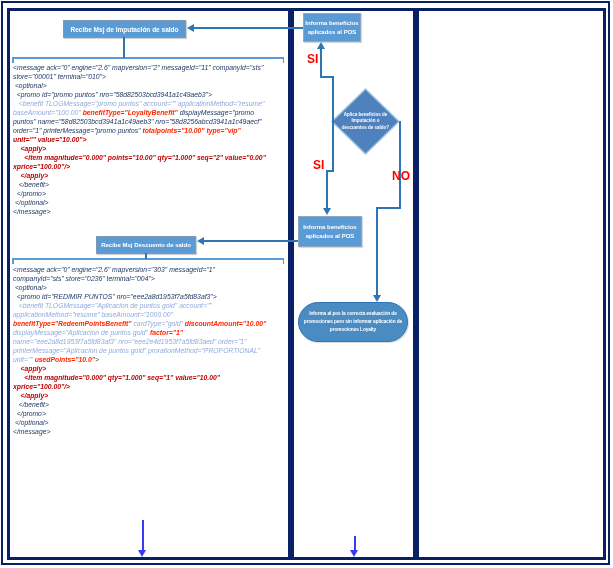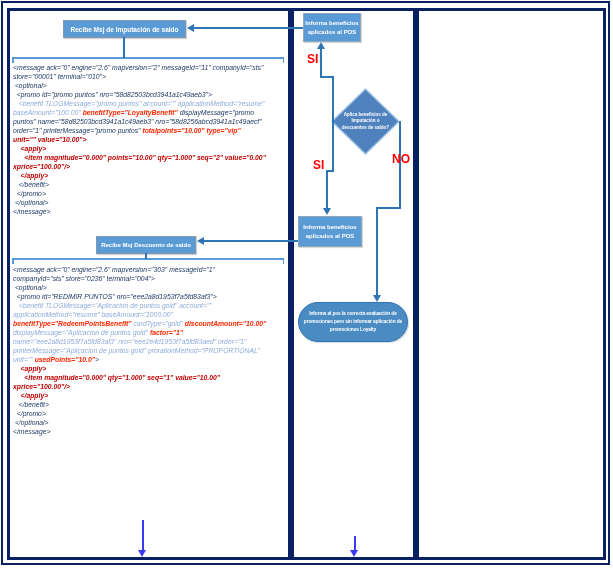--- a/index.html
+++ b/index.html
@@ -161,21 +161,21 @@
 
   <div class="line" style="left:326px;top:170px;width:8px;height:2px;"></div>
   <div class="line" style="left:326px;top:170px;width:2px;height:40px;"></div>
   <div class="ah ah-down" style="left:323px;top:208px;"></div>
   <div class="rlabel" style="left:313px;top:158px;">SI</div>
 
   <div class="line" style="left:399px;top:121px;width:2px;height:88px;"></div>
   <div class="line" style="left:376px;top:207px;width:25px;height:2px;"></div>
   <div class="line" style="left:376px;top:207px;width:2px;height:90px;"></div>
   <div class="ah ah-down" style="left:373px;top:295px;"></div>
-  <div class="rlabel" style="left:392px;top:152px;">NO</div>
+  <div class="rlabel" style="left:392px;top:169px;">NO</div>
 
   <div class="flowbox flowbox-bottom">
     <span>Informa beneficios aplicados al POS</span>
   </div>
 
   <div class="line" style="left:202px;top:240px;width:96px;height:2px;"></div>
   <div class="ah ah-left" style="left:197px;top:237px;"></div>
 
   <div class="pill">
     <span>Informa al pos la correcta evaluación de promociones pero sin informar aplicación de promociones Loyalty</span>

